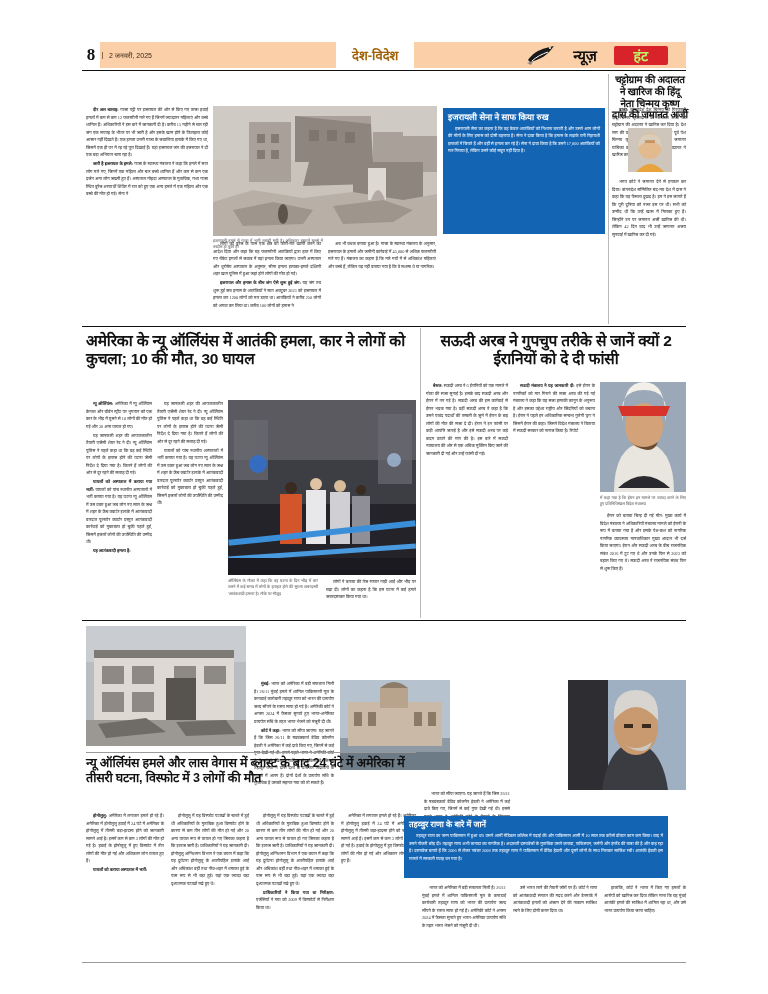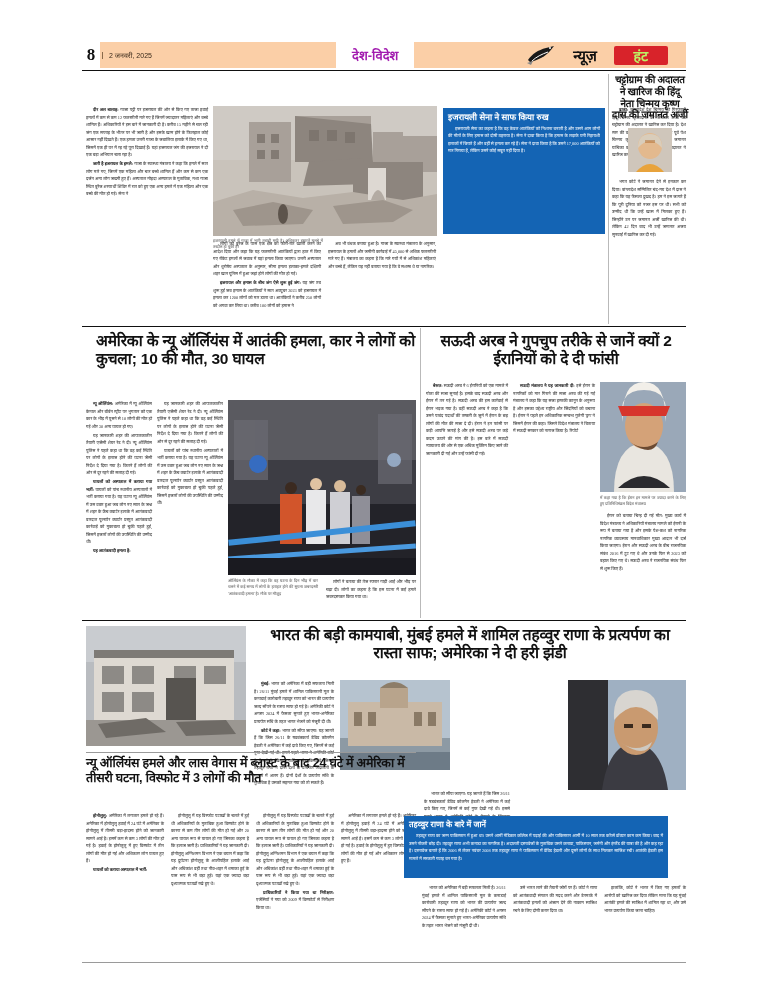--- a/index.html
+++ b/index.html
@@ -29,21 +29,21 @@
     position:relative;
   }
   .mh-date {
     font-size:7px; color:#3a2a1a; padding-left:6px;
     border-left:1px solid #8a6a4a; margin-left:2px; line-height:1;
   }
   .mh-section {
     position:absolute; left:236px; top:0; height:100%;
     background:#fff; padding:0 16px;
     display:flex; align-items:center;
-    font-size:13px; font-weight:bold; color:#a21caf;
+    font-size:13px; font-weight:bold; color:#a16207;
   }
   .mh-logo {
     position:absolute; right:16px; top:-4px; height:34px;
     display:flex; align-items:center; gap:17px; padding-right:2px;
   }
   .logo-bird { width:30px; height:22px; position:relative; }
   .logo-text {
     font-size:15px; font-weight:bold; color:#111; letter-spacing:-.3px;
   }
   .logo-hunt {
@@ -194,21 +194,21 @@
       <rect x="17" y="12" width="10" height="3" fill="#b06a2c" opacity=".5"></rect>
     </svg>
   </div>
 
   <div class="col body-text" style="left:612px; top:178px; width:74px;">
     <p>भगत कोर्ट ने जमानत देने से इनकार कर दिया। बांग्लादेश सम्मिलित चंद-मय देश में दास ने कहा कि यह फैसला दुखद है। हम ने इस जागते हैं कि पूरी दुनिया को नजर इस पर थी। सभी को उम्मीद थी कि उन्हें खास में मिलका हुए हैं। जिन्होंने उन पर जमानत अर्जी खारिज की थी। लेकिन 42 दिन बाद भी उन्हें जमानत अजय सुनवाई में खारिज कर दी गई।</p>
   </div>
 
   <div class="divider-h" style="left:82px; top:326px; width:604px;"></div>
 
-  <div class="headline" style="left:96px; top:332px; width:330px; font-size:15.5px; position:absolute;">अमेरिका के न्यू ऑर्लियंस में आतंकी हमला, कार ने लोगों को कुचला; 10 की मौत, 30 घायल</div>
+  <div class="headline" style="left:86px; top:332px; width:330px; font-size:15.5px; position:absolute;">अमेरिका के न्यू ऑर्लियंस में आतंकी हमला, कार ने लोगों को कुचला; 10 की मौत, 30 घायल</div>
 
   <div class="divider-v" style="left:420px; top:328px; height:290px;"></div>
 
   <div class="headline" style="left:426px; top:332px; width:260px; font-size:15.5px; position:absolute; text-align:center;">सऊदी अरब ने गुपचुप तरीके से जानें क्यों 2 ईरानियों को दे दी फांसी</div>
 
   <div class="photo" style="left:228px; top:400px; width:188px; height:175px;">
     <svg width="188" height="175" viewBox="0 0 188 175" preserveAspectRatio="none">
       <rect width="188" height="175" fill="#2a2a30"></rect>
       <rect width="188" height="70" fill="#5a5a60"></rect>
       <rect y="60" width="188" height="50" fill="#3d3d44"></rect>
@@ -301,21 +301,20 @@
       </g>
       <rect x="0" y="94" width="160" height="26" fill="#9b9792"></rect>
       <g fill="#6f6b66">
         <polygon points="12,98 60,92 80,106 20,112"></polygon>
         <polygon points="90,96 140,94 150,108 100,110"></polygon>
       </g>
       <rect x="80" y="52" width="30" height="42" fill="#575450"></rect>
     </svg>
   </div>
 
-  <div class="headline" style="left:254px; top:626px; width:432px; font-size:15.5px; position:absolute; text-align:center;">भारत की बड़ी कामयाबी, मुंबई हमले में शामिल तहव्वुर राणा के प्रत्यर्पण का रास्ता साफ; अमेरिका ने दी हरी झंडी</div>
 
   <div class="col body-text" style="left:254px; top:680px; width:80px;">
     <p><span class="dateline">मुंबई:</span>
        <span>भारत को अमेरिका में बड़ी सफलता मिली है। 26/11 मुंबई हमले में शामिल पाकिस्तानी मूल के कनाडाई कारोबारी तहव्वुर राणा को भारत की प्रत्यर्पण जल्द सौंपने के रास्ता साफ हो गई है। अमेरिकी कोर्ट ने अगस्त 2024 में फैसला सुनाते हुए भारत-अमेरिका प्रत्यर्पण संधि के तहत भारत भेजने को मंजूरी दी थी।</span></p>
     <p><span class="subhead">कोर्ट ने कहा:</span>
        <span>भारत को सौंपा जाएगा: यह जानते हैं कि जिस 26/11 के षड्यंत्रकर्ता डेविड कोलमैन हेडली ने अमेरिका में कई दावे किए गए, जिनमें से कई गुप्त देखी गई थी। इससे पहले भारत ने अमेरिकी कोर्ट के फैसले के खिलाफ याचिका पेश किया थे, जिससे तहव्वुर राणा ने दोनों देशों के प्रत्यर्पण अदालतों के मामले में अलग हैं। दोनों देशों के प्रत्यर्पण संधि के मुताबिक है उसको सहमत गया को तो सकते हैं।</span></p>
   </div>
 
   <div class="photo" style="left:340px; top:680px; width:110px; height:90px;">
     <svg width="110" height="90" viewBox="0 0 110 90" preserveAspectRatio="none">

